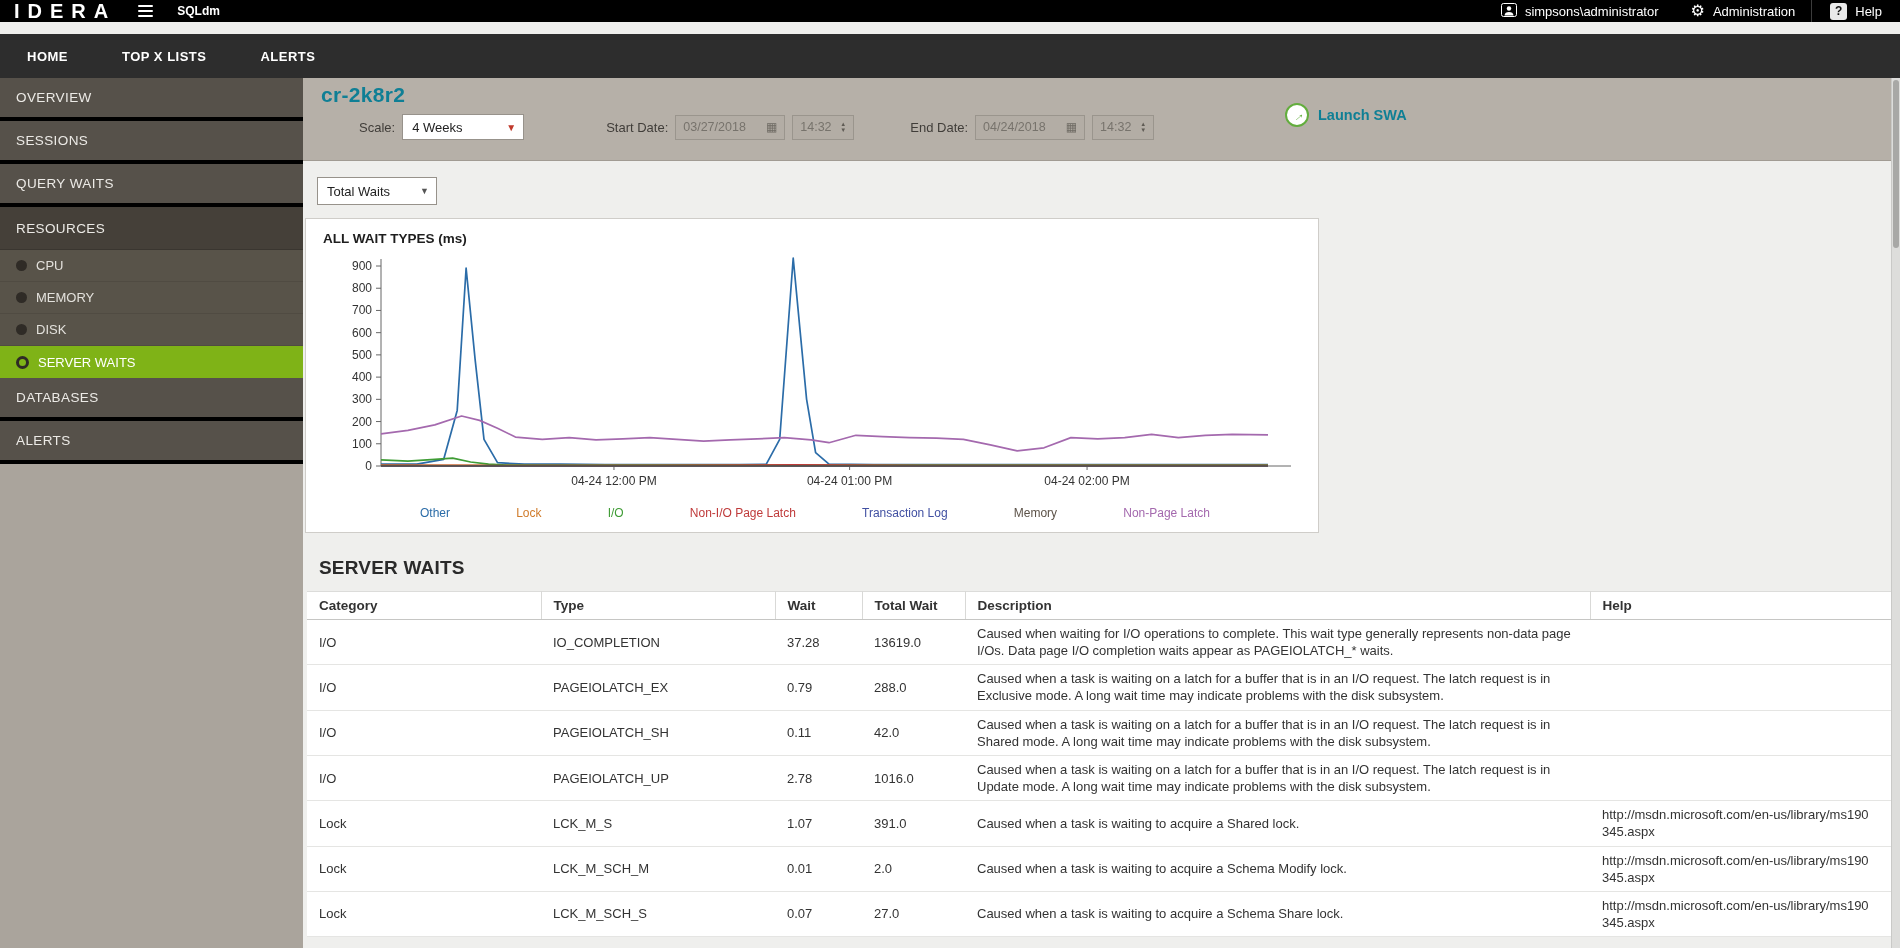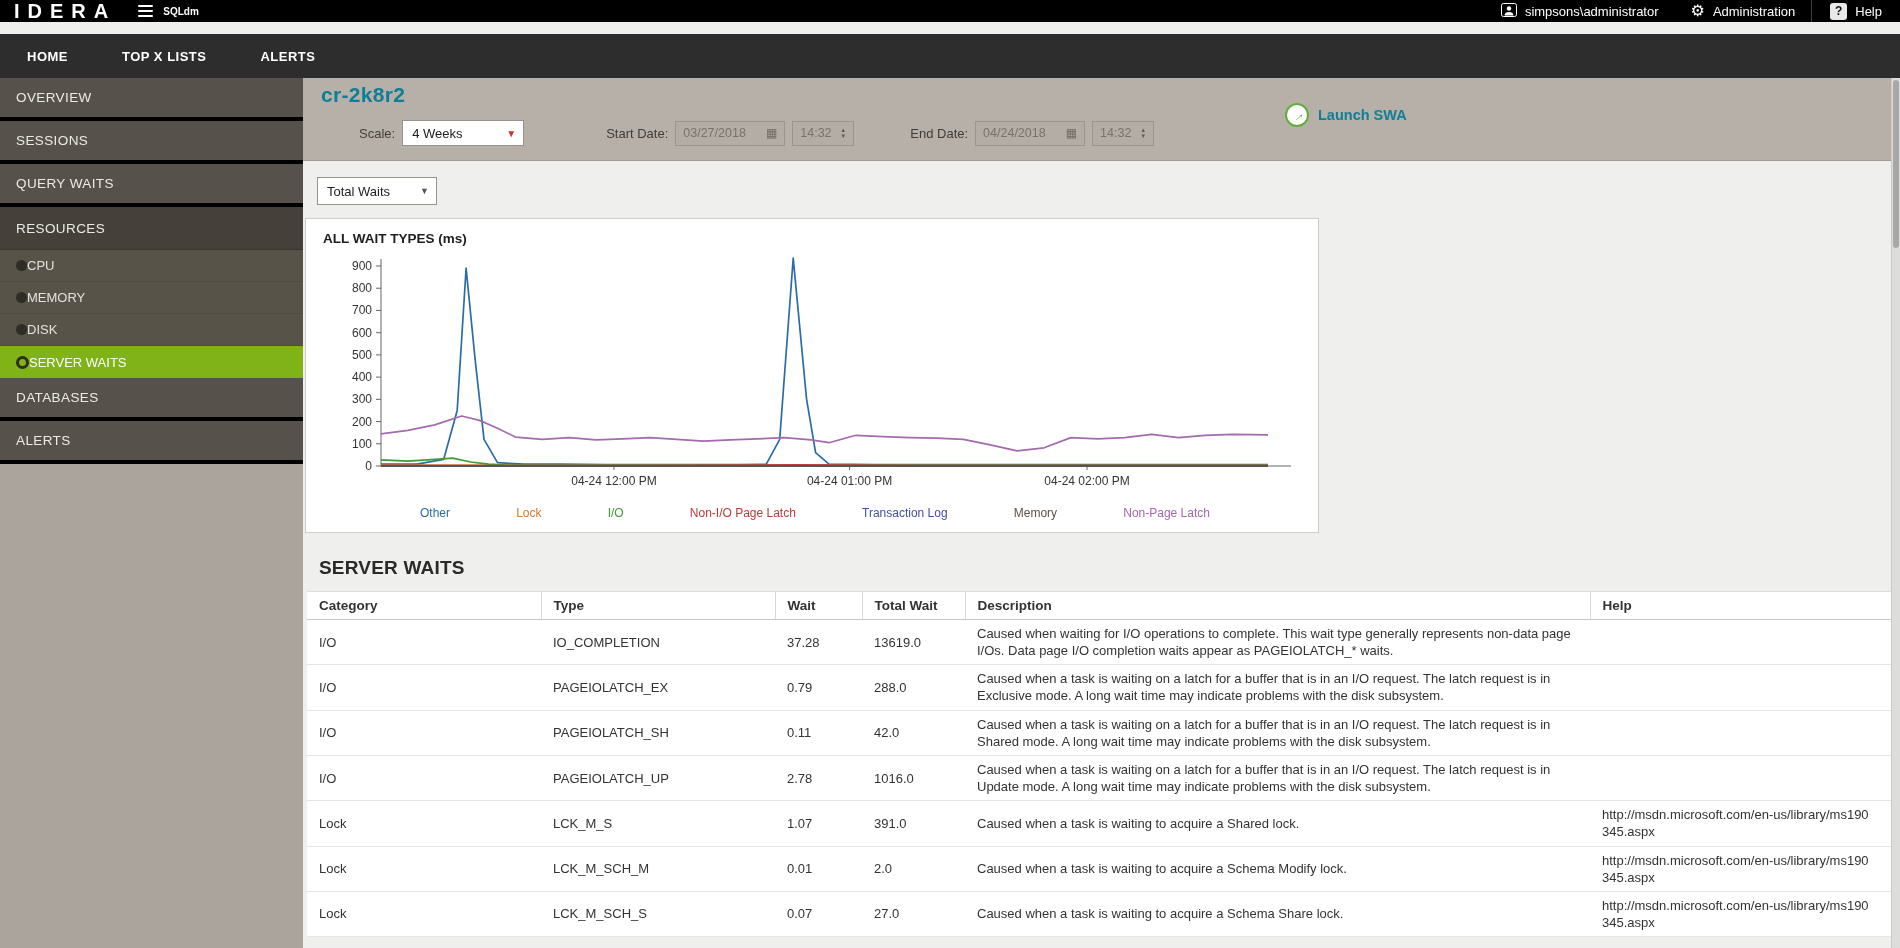--- a/index.html
+++ b/index.html
@@ -5,45 +5,45 @@
   * { box-sizing: border-box; }
   html,body { margin:0; padding:0; }
   body { width:1900px; height:948px; overflow:hidden; position:relative; background:#efefed; font-family:"Liberation Sans",sans-serif; }
 
   
   .topbar { position:absolute; top:0; left:0; width:1900px; height:22px; background:#000000; display:flex; align-items:center; justify-content:space-between; color:#fff; z-index:7; }
   .brand-area { display:flex; align-items:center; padding-left:14px; }
   .logo { font-size:20px; font-weight:bold; letter-spacing:8px; color:#fff; }
   .hamburger { display:inline-flex; flex-direction:column; gap:3px; margin-left:22px; cursor:pointer; }
   .hamburger i { width:15px; height:2px; background:#fff; border-radius:1px; display:block; }
-  .product { font-weight:bold; font-size:10px; margin-left:10px; }
+  .product { font-weight:bold; font-size:12px; margin-left:24px; }
   .topbar-right { display:flex; align-items:stretch; height:100%; }
   .tb-item { display:flex; align-items:center; gap:8px; padding:0 16px; font-size:13px; cursor:pointer; }
   .tb-item.help-item { border-left:1px solid #3c3c3c; padding:0 18px; }
   .gear-glyph { font-size:16px; line-height:1; }
   .qbox { width:17px; height:17px; border-radius:3px; background:#e9e9e9; color:#111; font-weight:bold; font-size:12px; display:flex; align-items:center; justify-content:center; }
 
   
   .mainnav { position:absolute; top:34px; left:0; width:1900px; height:44px; background:#2d2d2d; display:flex; align-items:stretch; z-index:6; }
   .nav-tab { display:flex; align-items:center; padding:0 27px; color:#fff; font-size:13px; font-weight:bold; letter-spacing:.5px; cursor:pointer; }
 
   
   .sidebar { position:absolute; top:78px; left:0; bottom:0; width:303px; background:#aaa49c; z-index:5; }
   .side-item { display:flex; align-items:center; padding-left:16px; color:#eceae6; cursor:pointer; }
   .side-item.item { height:43px; background:#56514a; border-bottom:4px solid #000000; font-size:13.5px; letter-spacing:.4px; }
   .side-item.section { height:43px; background:#454039; border-bottom:1px solid #3a3630; font-size:13.5px; letter-spacing:.4px; }
-  .side-item.sub { height:32px; background:#585349; font-size:13px; color:#e3e1dc; border-bottom:1px solid #504b42; }
+  .side-item.sub { height:32px; background:#585349; font-size:13px; gap:9px; color:#e3e1dc; border-bottom:1px solid #504b42; }
   .side-item.sub.active { background:var(--green,#7fb317); color:#fff; border-bottom:none; }
   .dot { width:11px; height:11px; border-radius:50%; background:#2f2b26; flex:none; }
   .side-item.sub.active .dot { background:transparent; border:3px solid #2f2b26; width:13px; height:13px; }
 
   
   .band { position:absolute; left:303px; top:78px; width:1588px; height:83px; background:#b6b0a8; border-bottom:1px solid #a19b93; z-index:2; }
   .server-title { position:absolute; left:18px; top:5px; margin:0; font-size:21px; font-weight:bold; color:var(--accent,#0f7f95); letter-spacing:.3px; }
-  .controls { position:absolute; left:56px; top:42px; display:flex; align-items:center; font-size:13px; color:#403d39; }
+  .controls { position:absolute; left:56px; top:36px; display:flex; align-items:center; font-size:13px; color:#403d39; }
   .ctl-label { margin-right:7px; }
   .sel { background:#fff; border:1px solid #97928b; height:26px; display:flex; align-items:center; justify-content:space-between; padding:0 7px 0 9px; font-size:13px; color:#222; cursor:pointer; }
   .sel .arr { font-size:9px; color:#555; margin-left:12px; }
   .sel .arr.red { color:#c0392b; font-size:10px; }
   .scale-sel { width:122px; margin-right:82px; }
   .field { background:#b3ada5; border:1px solid #9a958d; height:25px; display:flex; align-items:center; justify-content:space-between; padding:0 7px; font-size:12.5px; color:#77736c; }
   .date-field { width:110px; margin-right:7px; }
   .time-field { width:62px; }
   .cal { font-size:12px; color:#6e6a63; }
   .spin { display:flex; flex-direction:column; line-height:0; }

